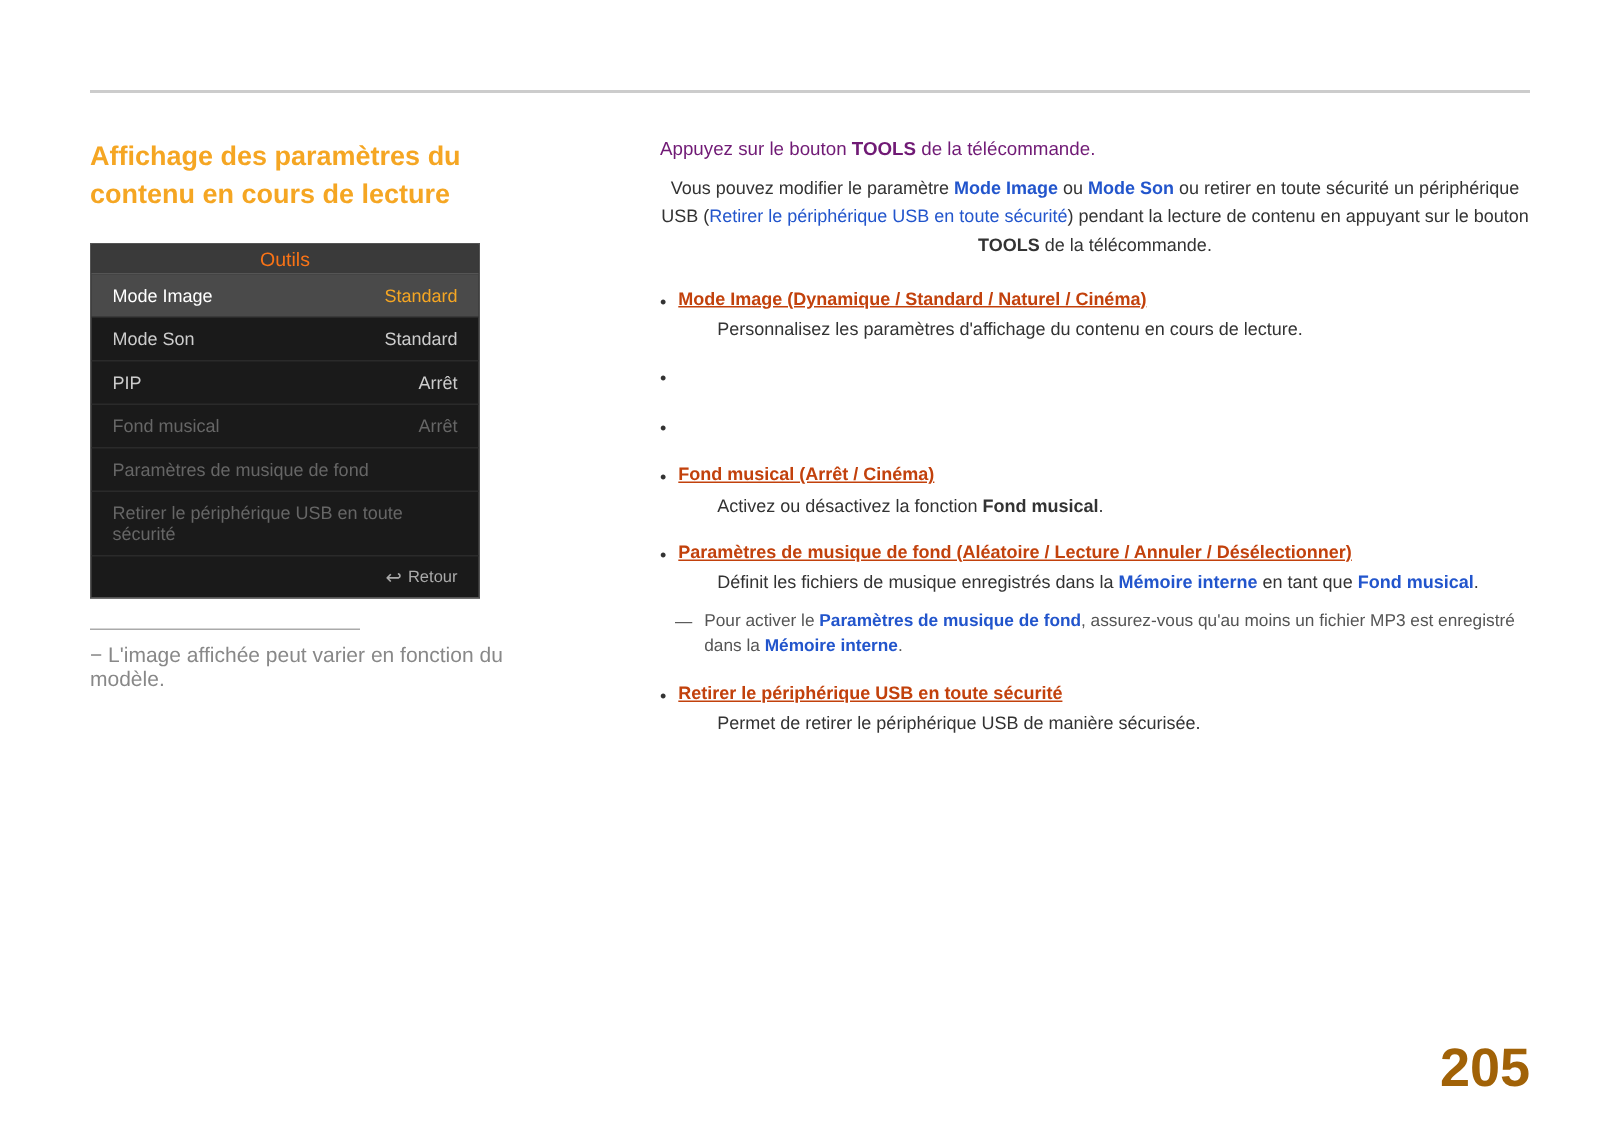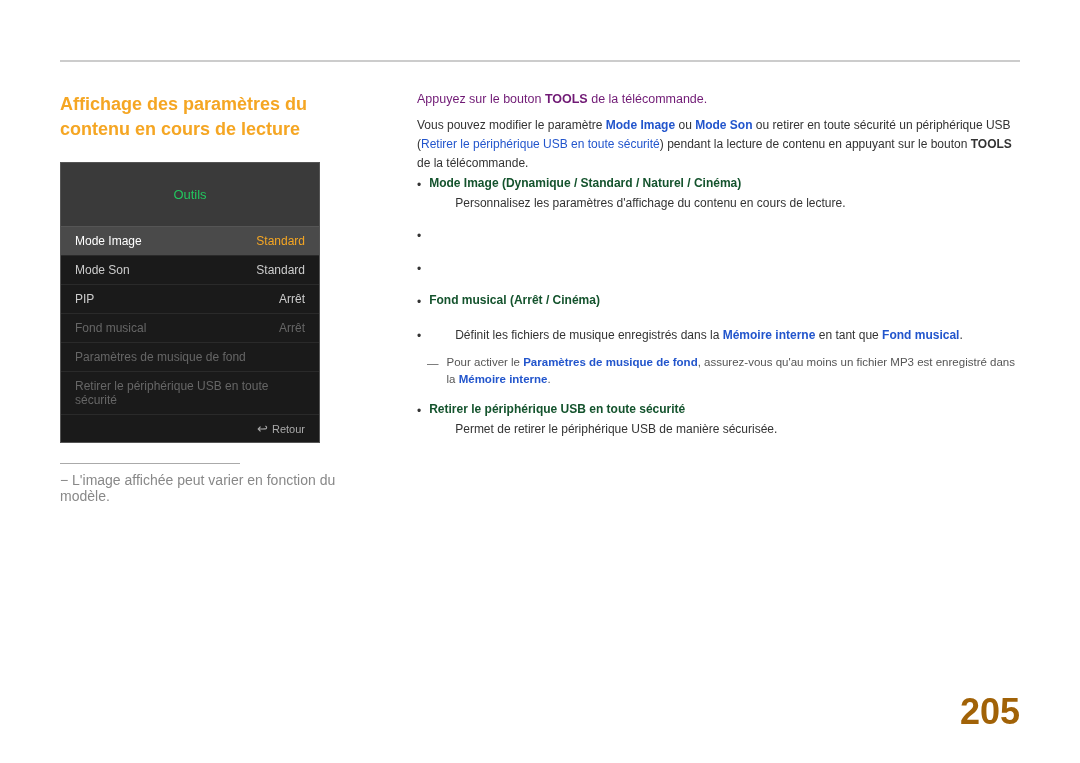--- a/index.html
+++ b/index.html
@@ -26,21 +26,21 @@
     .top-line {
       width: 100%;
       height: 2px;
       background: #ccc;
       margin-bottom: 30px;
     }
 
     .content-area {
       display: flex;
       flex: 1;
-      gap: 37px;
+      gap: 60px;
     }
 
     
     .left-column {
       width: 320px;
       flex-shrink: 0;
     }
 
     .page-title {
       font-size: 18px;
@@ -54,23 +54,23 @@
     .outils-box {
       width: 260px;
       border: 1px solid #555;
       background: #1a1a1a;
       color: #fff;
     }
 
     .outils-header {
       background: #3a3a3a;
       text-align: center;
-      padding: 24px;
+      padding: 2px;
       font-size: 13px;
-      color: #22c55e;
+      color: #f97316;
       border-bottom: 1px solid #555;
     }
 
     .outils-row {
       display: flex;
       justify-content: space-between;
       padding: 7px 14px;
       font-size: 12px;
       color: #ccc;
       border-bottom: 1px solid #2a2a2a;
@@ -131,20 +131,22 @@
     }
 
     .intro-line .bold {
       font-weight: bold;
     }
 
     .intro-para {
       font-size: 12px;
       color: #333;
       line-height: 1.6;
+      margin-bottom: 16px;
+      text-align: center;
     }
 
     .intro-para .link-color {
       color: #2255cc;
     }
 
     .intro-para .bold {
       font-weight: bold;
     }
 
@@ -162,22 +164,23 @@
     }
 
     .bullet-dot {
       flex-shrink: 0;
       margin-top: 2px;
     }
 
     .bullet-content {}
 
     .bullet-title {
-      color: #14532d;
-      font-weight: bold;
+      color: #c2410c;
+      font-weight: bold;
+      text-decoration: underline;
     }
 
     .bullet-sub {
       display: block;
       color: #333;
       margin-top: 1px;
       margin-left: 26px;
     }
 
     .note-dash {
@@ -274,26 +277,28 @@
         </li>
 
         <li>
           <span class="bullet-dot">•</span>
         </li>
 
         <li>
           <span class="bullet-dot">•</span>
           <div class="bullet-content">
             <span class="bullet-title">Fond musical (Arrêt / Cinéma)</span>
-          </div>
-        </li>
-
-        <li>
-          <span class="bullet-dot">•</span>
-          <div class="bullet-content">
+            <span class="bullet-sub">Activez ou désactivez la fonction <strong>Fond musical</strong>.</span>
+          </div>
+        </li>
+
+        <li>
+          <span class="bullet-dot">•</span>
+          <div class="bullet-content">
+            <span class="bullet-title">Paramètres de musique de fond (Aléatoire / Lecture / Annuler / Désélectionner)</span>
             <span class="bullet-sub">Définit les fichiers de musique enregistrés dans la <strong style="color:#2255cc">Mémoire interne</strong> en tant que <strong style="color:#2255cc">Fond musical</strong>.</span>
           </div>
         </li>
 
         <li style="margin-left: 10px; margin-top: -4px;">
           <span class="note-dash" style="color:#555; font-size:11.5px;">―</span>
           <div class="note-content" style="font-size:11.5px; color:#555; line-height:1.5;">
             Pour activer le <span class="highlight-blue">Paramètres de musique de fond</span>, assurez-vous qu'au moins un fichier MP3 est enregistré dans la <span class="highlight-blue">Mémoire interne</span>.
           </div>
         </li>

